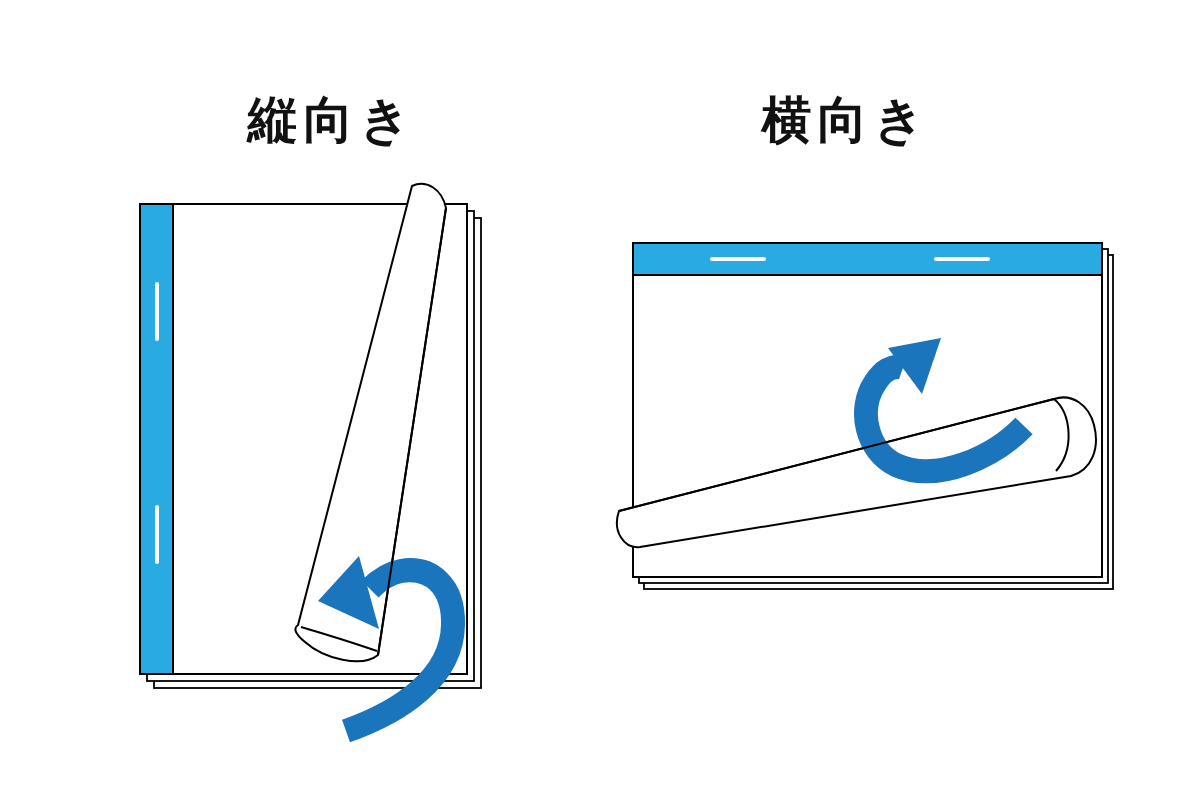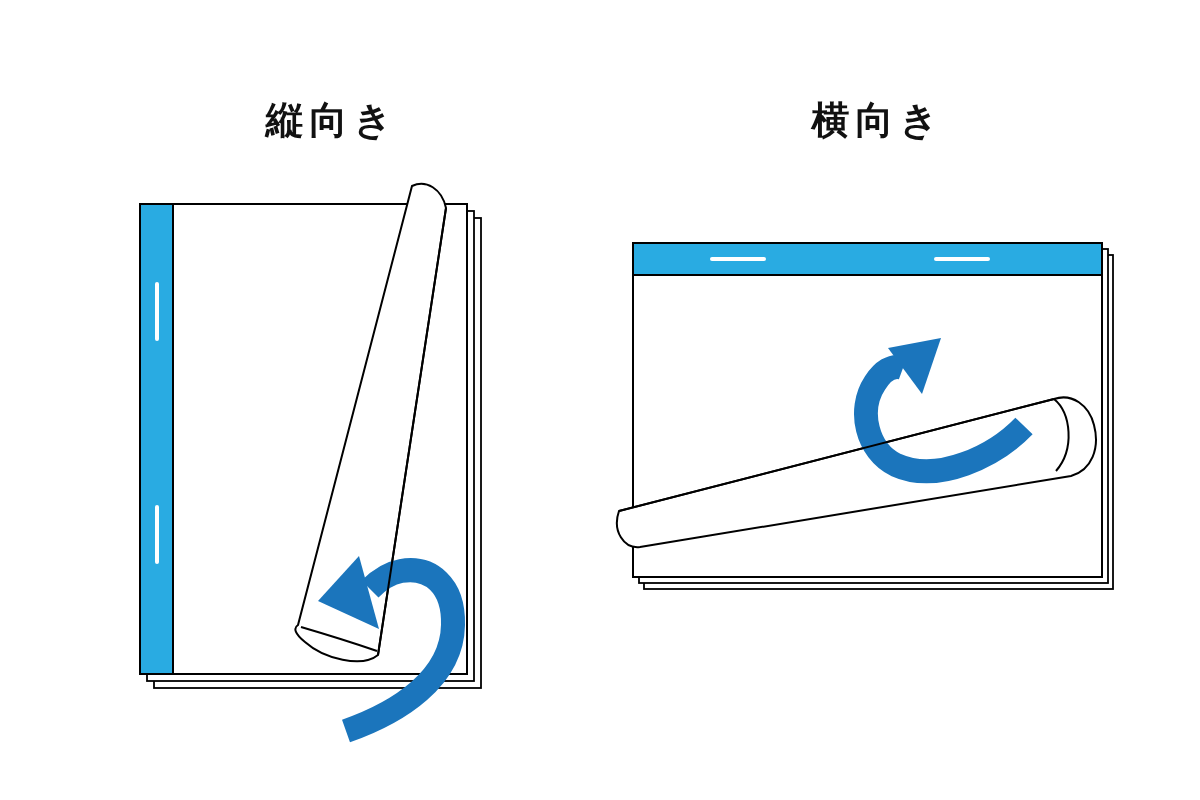--- a/index.html
+++ b/index.html
@@ -9,29 +9,29 @@
     height: 800px;
     background: #ffffff;
     overflow: hidden;
     font-family: "DejaVu Sans", sans-serif;
   }
   .fig-title {
     position: absolute;
     top: 92px;
     width: 300px;
     text-align: center;
-    font-size: 38px;
+    font-size: 50px;
     line-height: 56px;
     font-weight: bold;
     letter-spacing: 6px;
     color: #111111;
     white-space: nowrap;
   }
   .fig-title.portrait { left: 182px; }
-  .fig-title.landscape { left: 728px; }
+  .fig-title.landscape { left: 696px; }
   svg.diagram { position: absolute; left: 0; top: 0; }
   .paper { fill: #ffffff; stroke: #000000; stroke-width: 2; }
   .paper-back { fill: #ffffff; stroke: #000000; stroke-width: 1.8; }
   .curl-line { fill: none; stroke: #000000; stroke-width: 2; }
   .binding { stroke: #000000; stroke-width: 2; }
   .staple { stroke-width: 4; stroke-linecap: round; fill: none; }
   .arrow-band { fill: none; stroke-width: 24; stroke-linecap: butt; }
   .edge-overlay { fill: none; stroke: #000000; stroke-width: 2; }
 </style>
 </head>

